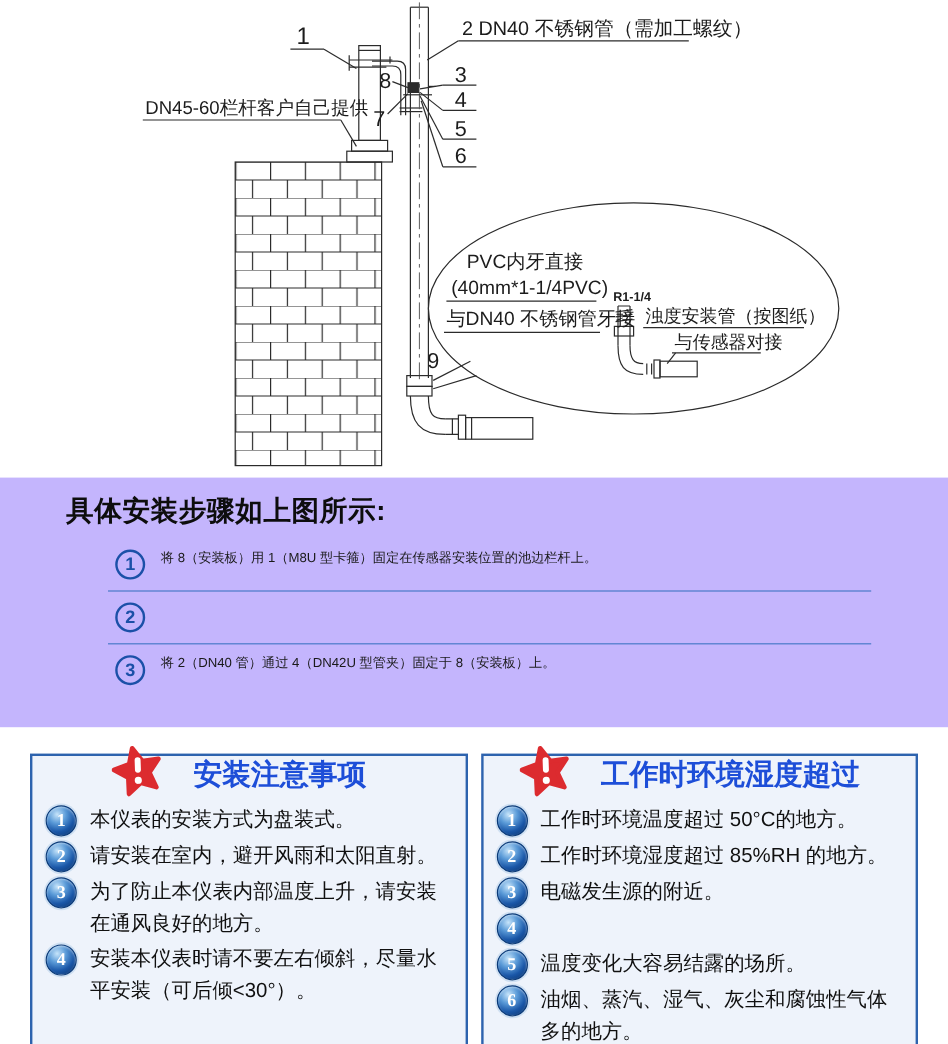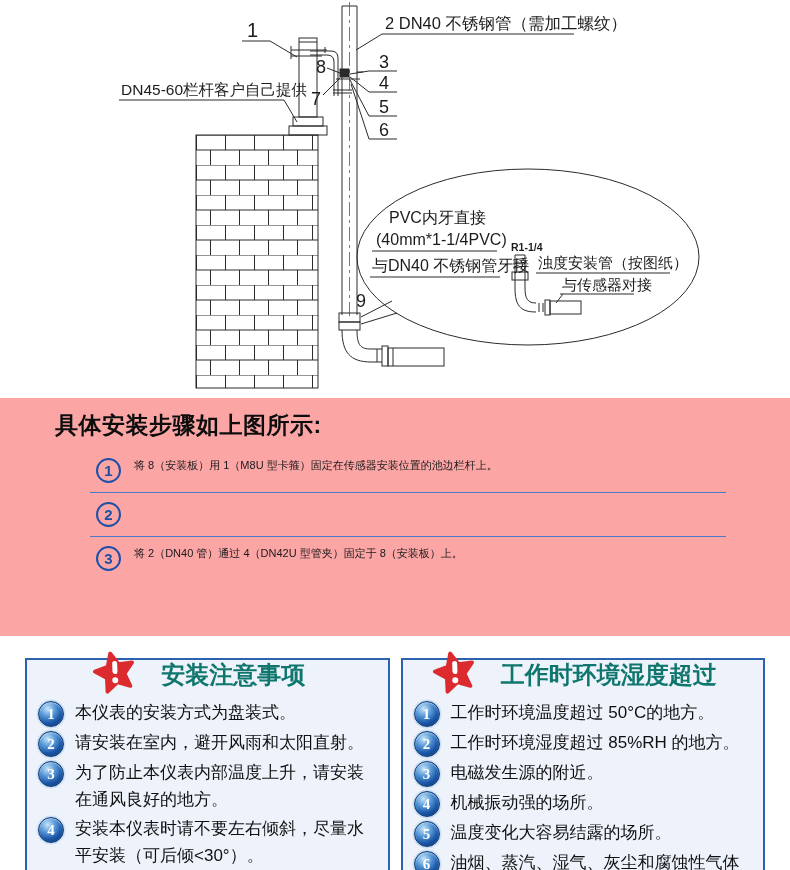--- a/index.html
+++ b/index.html
@@ -5,34 +5,34 @@
   html,body{margin:0;padding:0;}
   body{width:790px;background:#ffffff;font-family:"Liberation Sans","DejaVu Sans",sans-serif;color:#111;}
   .page{width:790px;height:870px;overflow:hidden;background:#fff;}
 
   
   .diagram{width:790px;height:398px;background:#fff;}
   .diagram svg{display:block;}
   .diagram text{fill:#1c1c1c;}
 
   
-  .steps{box-sizing:border-box;height:238px;background:#fca5a5;padding:12px 64px 0 55px;}
+  .steps{box-sizing:border-box;height:208px;background:#c4b5fd;padding:12px 64px 0 55px;}
   .steps h2{margin:0 0 8px 0;font-size:23px;font-weight:bold;color:#0d0d0d;letter-spacing:.5px;}
   .step-list{margin-left:35px;}
   .step{display:flex;align-items:flex-start;gap:13px;padding:8px 0 9px 6px;}
   .step.bordered{border-top:1px solid #4a7ac9;}
   .step-num{flex:0 0 auto;width:21px;height:21px;border:2px solid #1b50a8;border-radius:50%;
             color:#1b50a8;font-weight:bold;font-size:15px;line-height:21px;text-align:center;margin-top:1px;}
   .step p{margin:0;font-size:11px;line-height:1.6;color:#1a1a1a;}
 
   
   .boxes{display:flex;gap:11px;padding:22px 25px 0 25px;}
   .warn-box{box-sizing:border-box;flex:1;height:246px;border:2px solid #2d63ae;background:#eef3fb;}
   .box-title{display:flex;align-items:center;justify-content:center;gap:8px;height:44px;margin-top:-7px;}
-  .box-title h3{margin:16px;font-size:24px;font-weight:bold;color:#0f766e;}
+  .box-title h3{margin:16px;font-size:24px;font-weight:bold;color:#1d4ed8;}
   .star-wrap{width:44px;height:46px;position:relative;top:-2px;}
   .box-items{padding:2px 8px 0 11px;}
   .item{display:flex;align-items:flex-start;gap:11px;margin-bottom:2px;}
   .badge{flex:0 0 auto;width:24px;height:24px;border-radius:50%;margin-top:2px;
          background:radial-gradient(circle at 36% 28%, #c6e4fa 0%, #5b9bd8 32%, #1a57a8 62%, #072c62 100%);
          box-shadow:0 0 0 1.5px #cfe0f2, inset 0 1px 2px rgba(255,255,255,.55);
          border:1px solid #0a3a78;
          color:#fff;font-family:"Liberation Serif","DejaVu Serif",serif;font-weight:bold;
          font-size:15px;line-height:24px;text-align:center;}
   .item p{margin:0;font-size:17px;line-height:27px;color:#101010;
@@ -242,21 +242,20 @@
         <div class="item">
           <span class="badge">2</span>
           <p>工作时环境湿度超过 85%RH 的地方。</p>
         </div>
         <div class="item">
           <span class="badge">3</span>
           <p>电磁发生源的附近。</p>
         </div>
         <div class="item">
           <span class="badge">4</span>
-          <p>机械振动强的场所。</p>
         </div>
         <div class="item">
           <span class="badge">5</span>
           <p>温度变化大容易结露的场所。</p>
         </div>
         <div class="item">
           <span class="badge">6</span>
           <p>油烟、蒸汽、湿气、灰尘和腐蚀性气体多的地方。</p>
         </div>
       </div>

